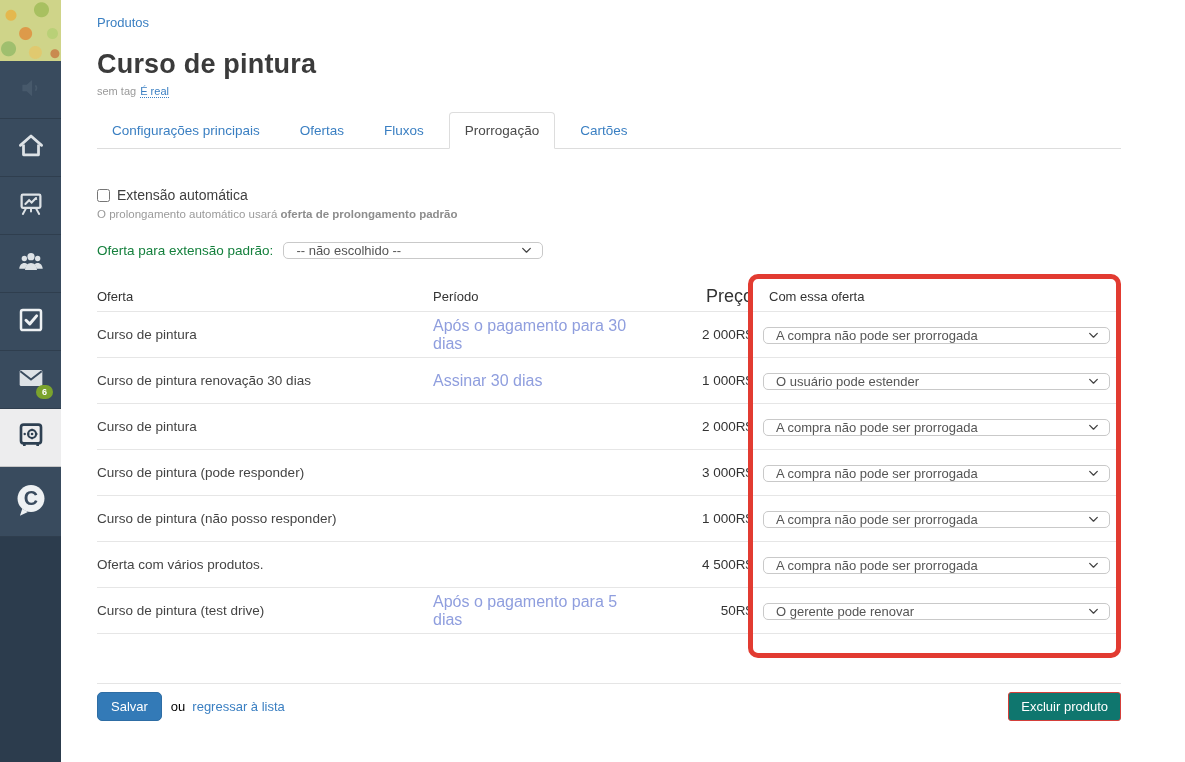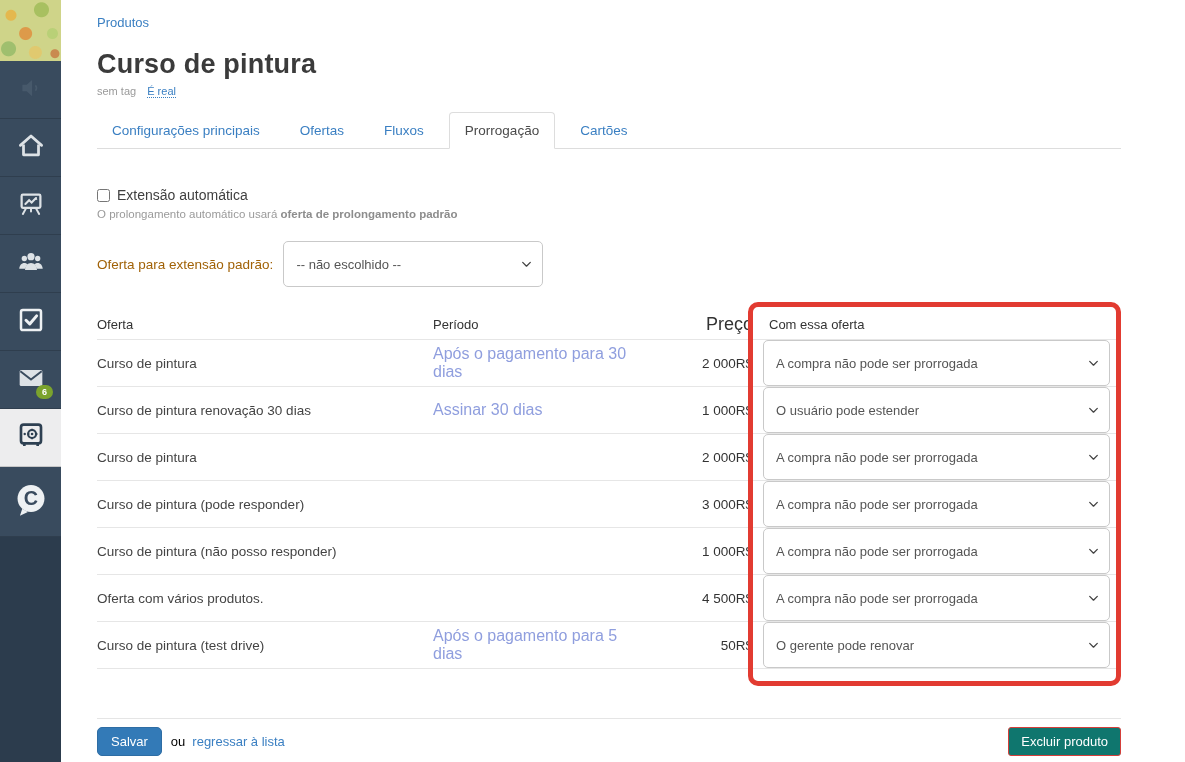--- a/index.html
+++ b/index.html
@@ -38,45 +38,45 @@
     background:#7ba32d; color:#fff; font-size:9px; font-weight:bold;
     min-width:17px; height:14px; line-height:14px; text-align:center;
     border-radius:8px; padding:0 4px;
   }
   
   .main { flex:1; padding:13px 0 0 36px; }
   .content { width:1024px; }
   .breadcrumb { font-size:13px; color:#3a7fc2; text-decoration:none; display:inline-block; }
   h1.page-title { margin-top:18px; font-size:27px; line-height:30px; color:#3b3b3b; font-weight:bold; letter-spacing:0.2px; }
   .tag-row { margin-top:6px; font-size:11px; }
-  .tag-muted { color:#9a9a9a; margin-right:8px; }
+  .tag-muted { color:#9a9a9a; margin-right:1px; }
   .tag-link { color:#3a7fc2; text-decoration:none; border-bottom:1px dotted #3a7fc2; cursor:pointer; }
   
   .tabs { display:flex; margin-top:15px; border-bottom:1px solid #ddd; align-items:flex-end; }
   .tab {
     font-size:13.5px; color:#3a7fc2; padding:10px 15px; margin-right:10px;
     text-decoration:none; cursor:pointer; white-space:nowrap;
   }
   .tab.active {
     color:#4a4a4a; background:#fff; border:1px solid #ddd; border-bottom:1px solid #fff;
     border-radius:4px 4px 0 0; margin-bottom:-1px; cursor:default;
   }
   
   .checkbox-row { margin-top:38px; display:flex; align-items:center; }
   .checkbox-row input { width:13px; height:13px; margin-right:7px; }
   .checkbox-row label { font-size:14px; color:#3f3f3f; }
   .help-text { margin-top:5px; font-size:11.5px; color:#9a9a9a; }
   .help-text b { color:#8d8d8d; }
   .select-row { margin-top:21px; display:flex; align-items:center; }
-  .select-row .lbl { font-size:13.5px; color:#a16207; margin-right:10px;text-align:right; }
+  .select-row .lbl { font-size:13.5px; color:#15803d; margin-right:10px;text-align:right; }
   .select-wrap { position:relative; display:inline-block; }
   .select-wrap select {
     appearance:none; -webkit-appearance:none;
     background:#fff; border:1px solid #c9c9c9; border-radius:5px;
-    height:46px; padding:0 32px 0 12px; font-size:13px; color:#555;
+    height:17px; padding:0 32px 0 12px; font-size:13px; color:#555;
     font-family:"Liberation Sans", sans-serif; width:100%;
   }
   .select-wrap .chev { position:absolute; right:10px; top:50%; transform:translateY(-50%); pointer-events:none; display:flex; }
   .w260 { width:260px; }
   
   .otable { position:relative; margin-top:22px; width:1024px; }
   .trow {
     display:grid; grid-template-columns:336px 216px 104px 1fr;
     align-items:center; min-height:46px; border-bottom:1px solid #e6e6e6;
   }

